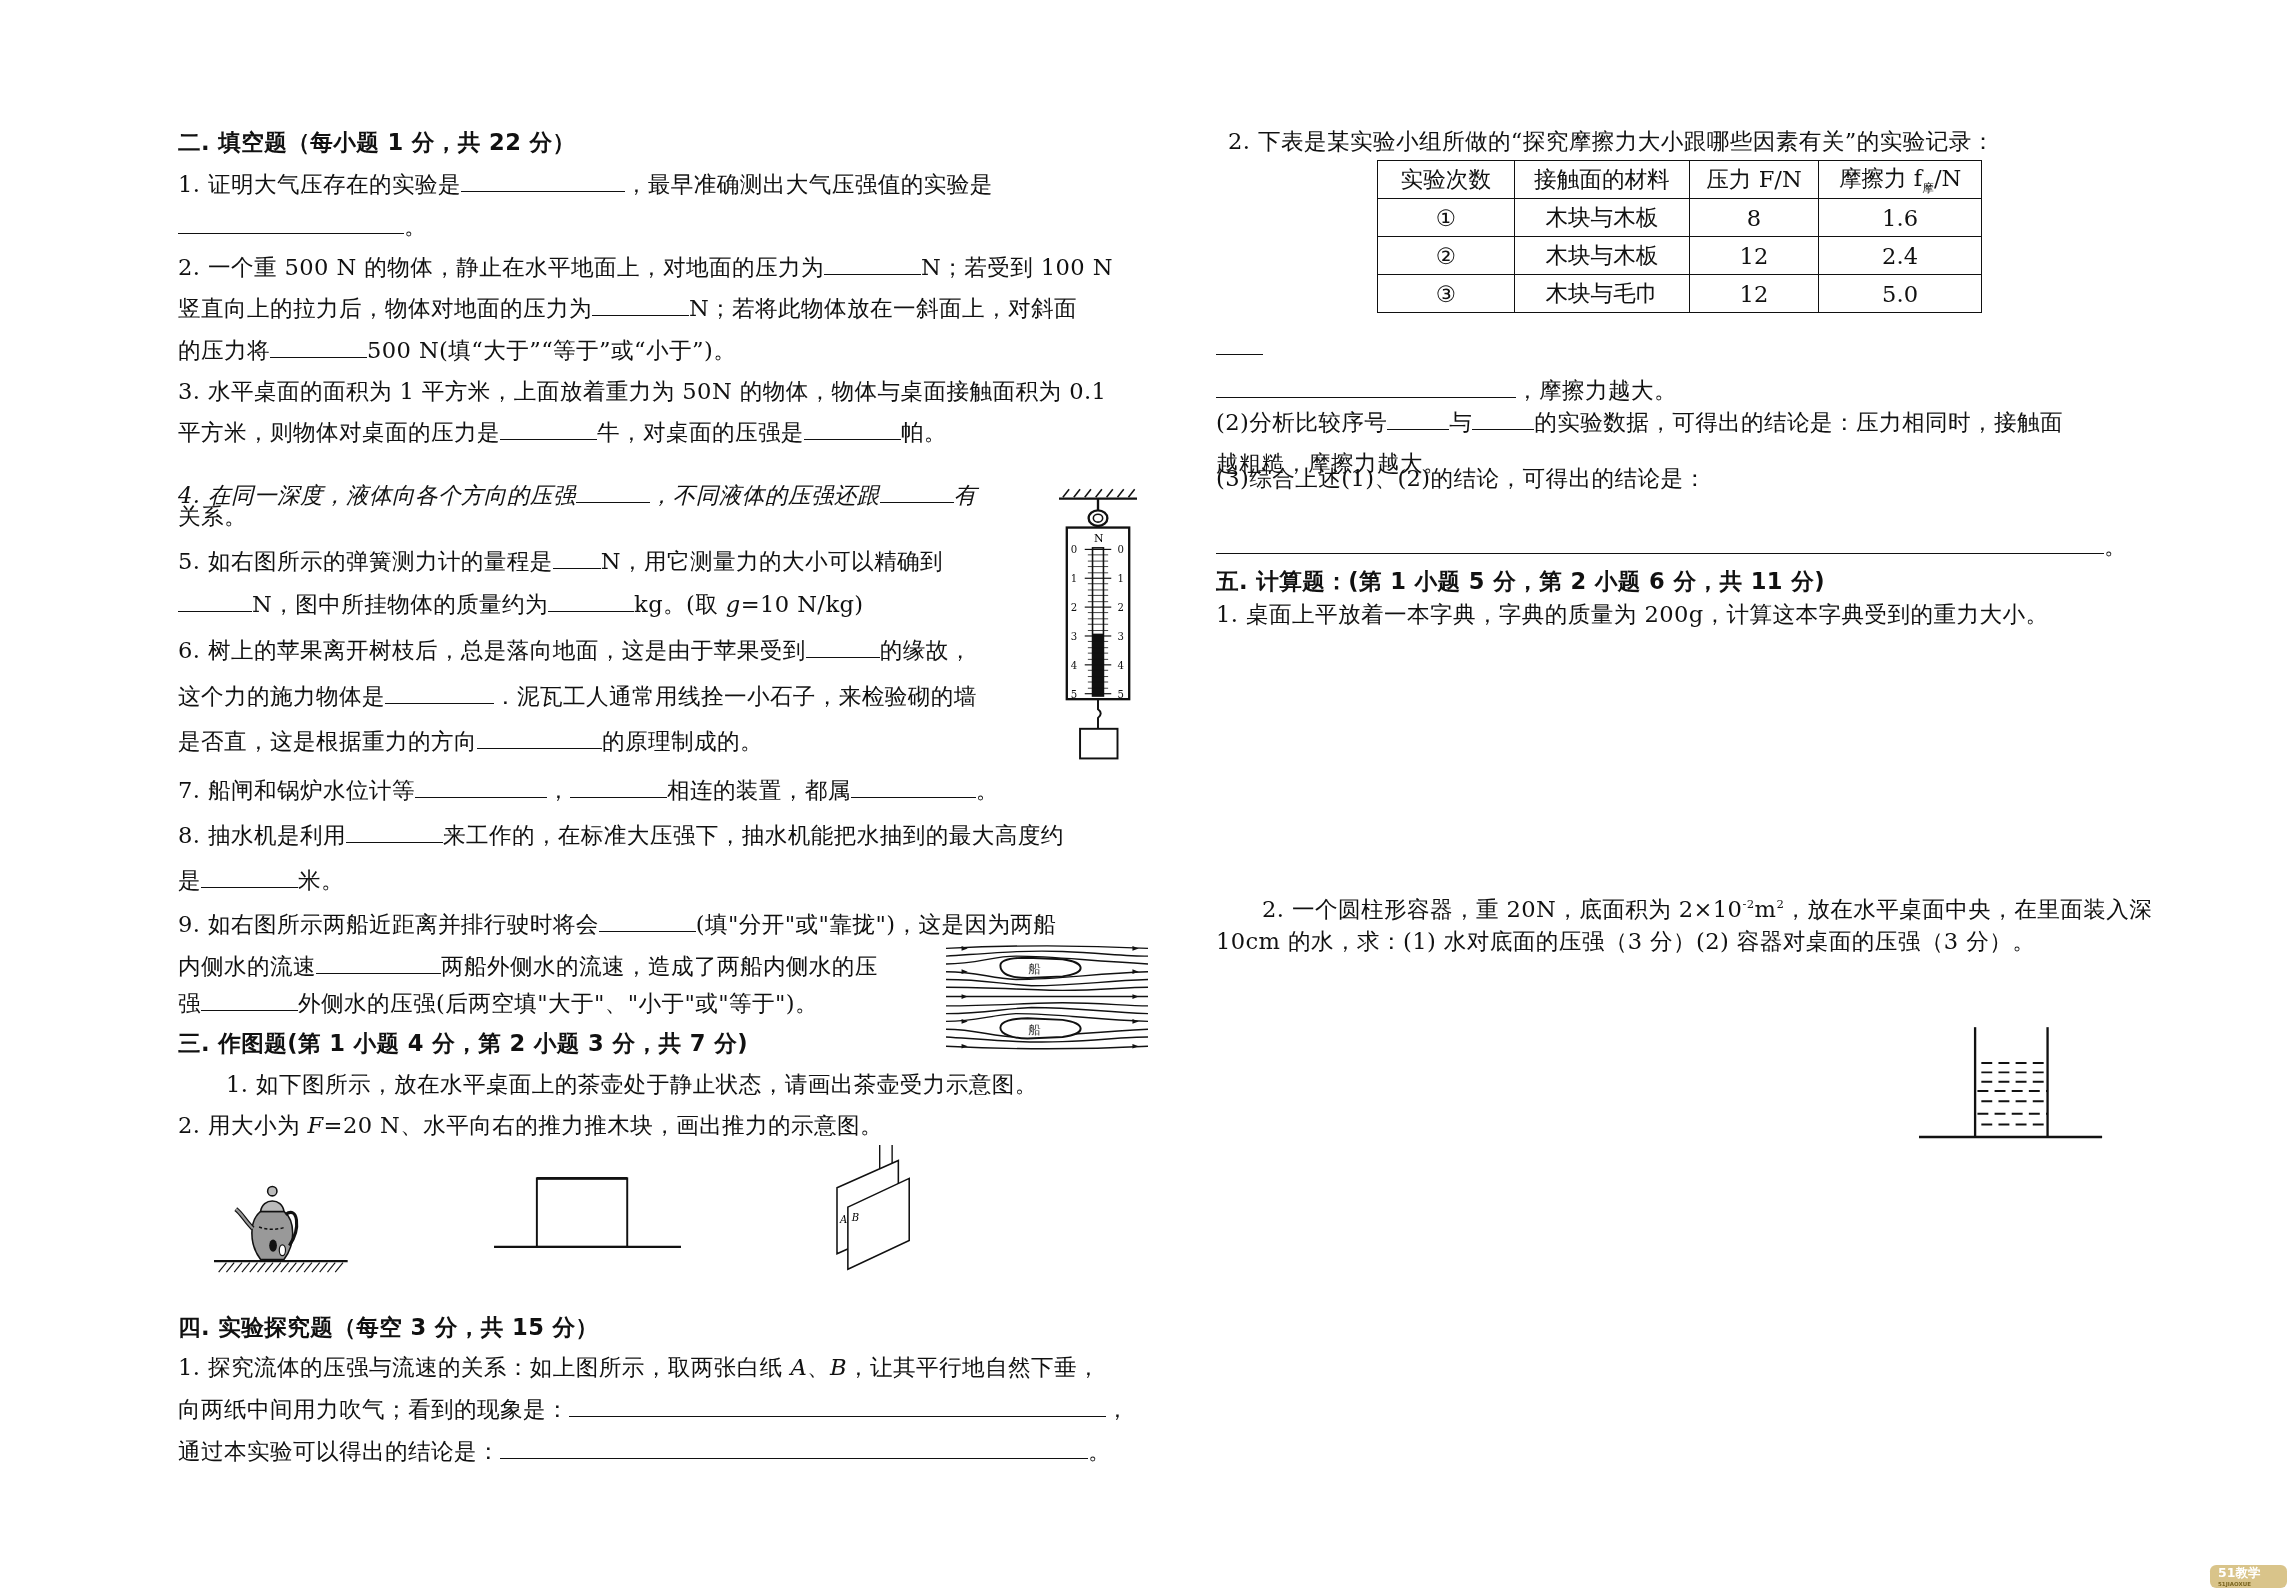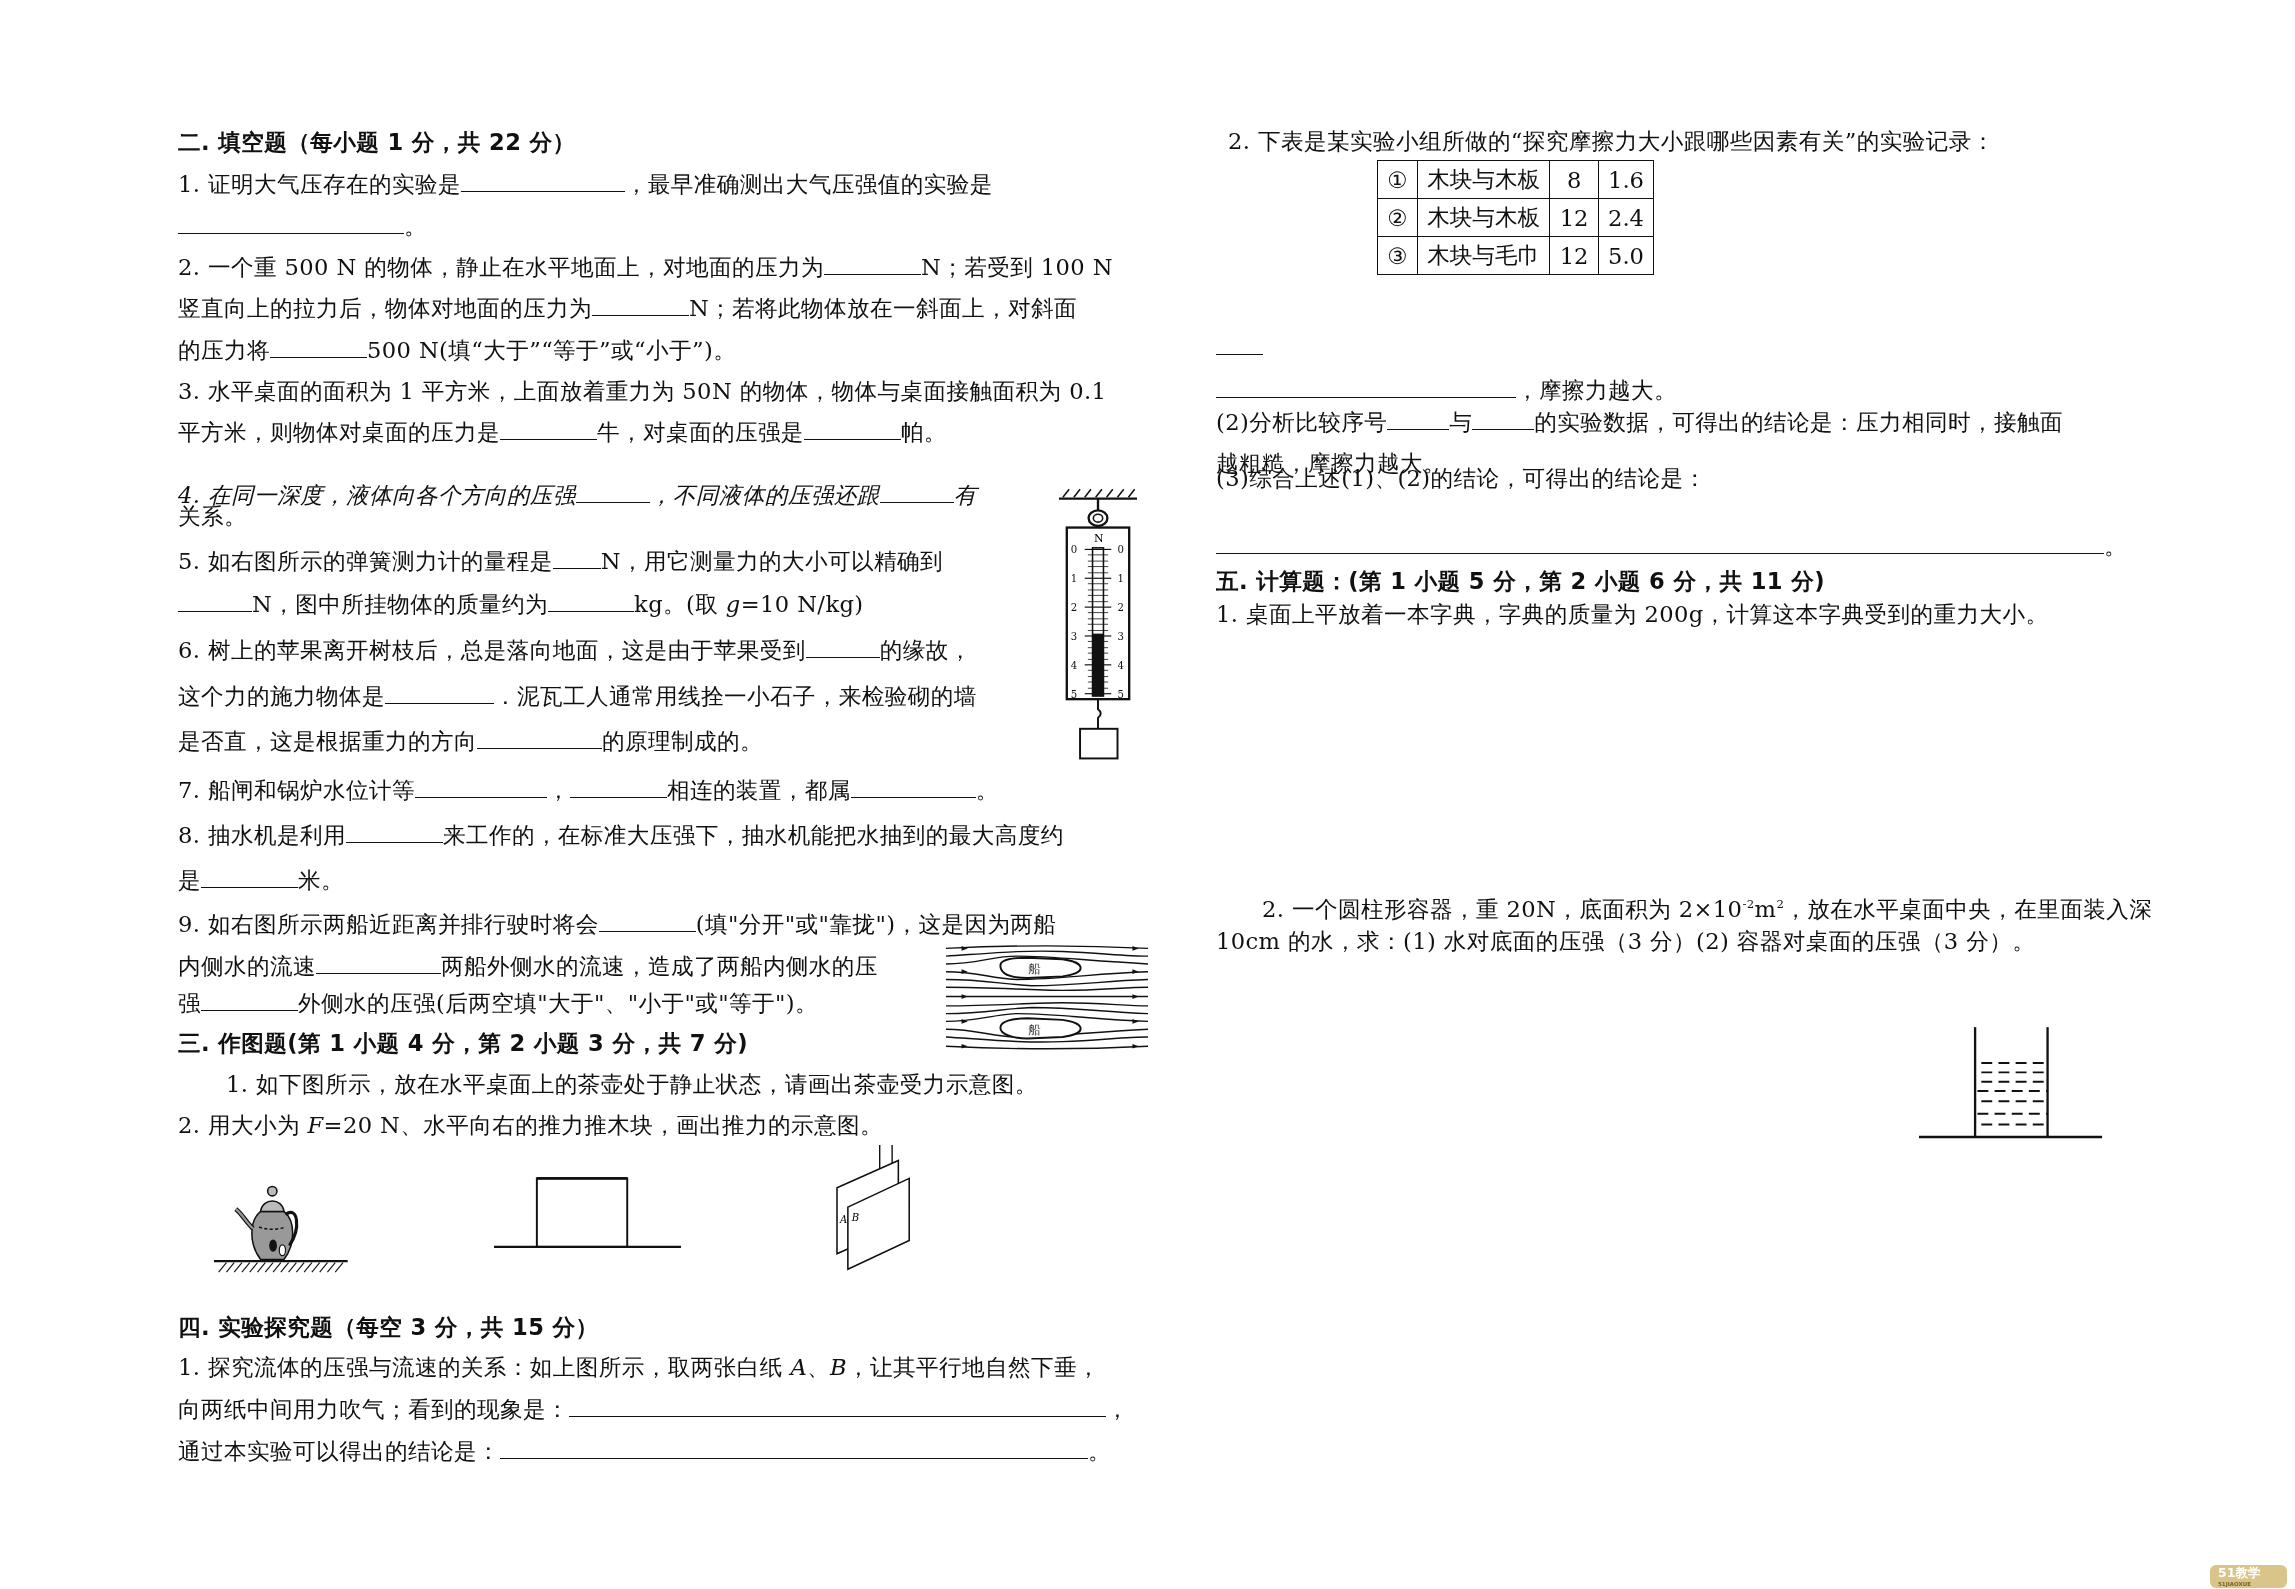--- a/index.html
+++ b/index.html
@@ -251,20 +251,26 @@
   <polygon points="5,55 84,20 84,105 5,140" fill="#fff" stroke="#111" stroke-width="2"></polygon>
   <polygon points="19,80 98,43 98,123 19,160" fill="#fff" stroke="#111" stroke-width="2"></polygon>
   <text x="9" y="100" font-size="13" font-style="italic" font-family="DejaVu Serif, serif">A</text>
   <text x="24" y="98" font-size="13" font-style="italic" font-family="DejaVu Serif, serif">B</text>
 </svg>
 
 <div class="ln" style="left:1228px;top:127px;">2. 下表是某实验小组所做的“探究摩擦力大小跟哪些因素有关”的实验记录：</div>
 
 <table class="rec" style="left:1377px;top:160px;">
   <tbody>
+      <tr>
+    <th style="width:117px">实验次数</th>
+    <th style="width:156px">接触面的材料</th>
+    <th style="width:109px"><span>压力 F/N</span></th>
+    <th style="width:144px"><span>摩擦力 f</span><sub class="s">摩</sub><span>/N</span></th>
+  </tr>
   <tr>
     <td>①</td>
     <td>木块与木板</td>
     <td>8</td>
     <td>1.6</td>
   </tr>
   <tr>
     <td>②</td>
     <td>木块与木板</td>
     <td>12</td>

